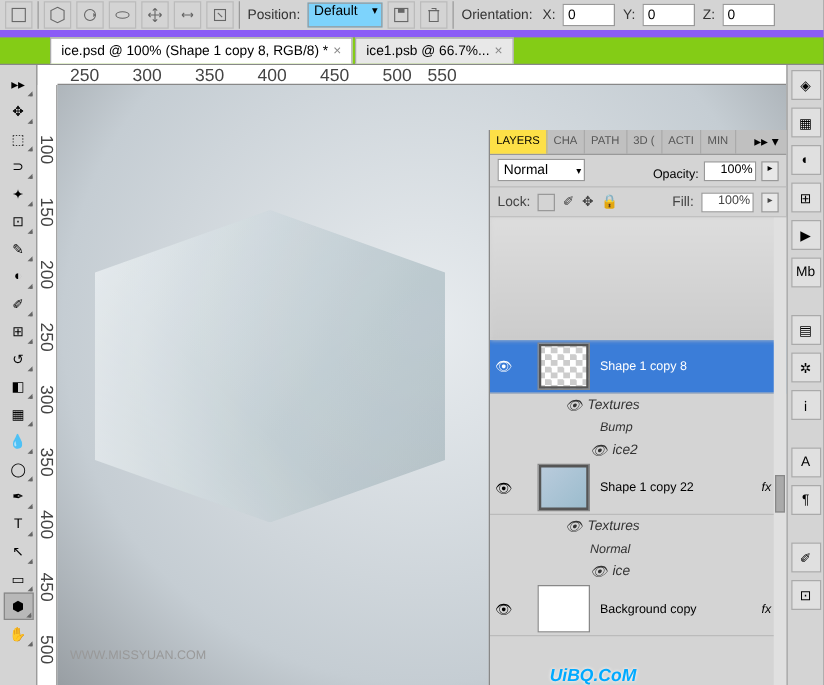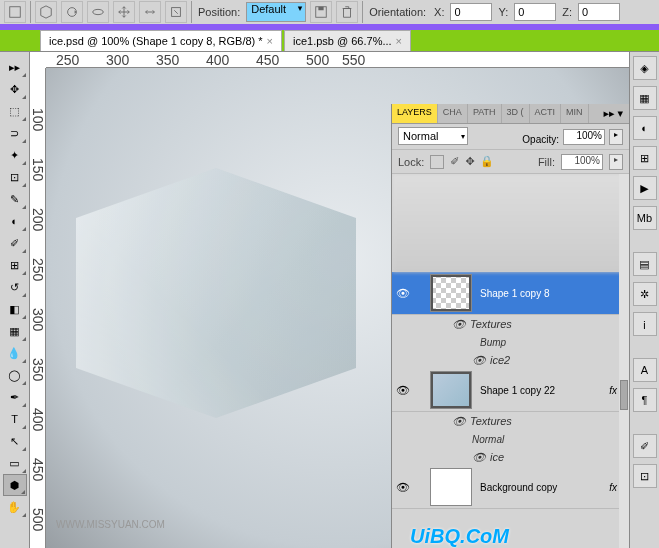--- a/index.html
+++ b/index.html
@@ -22,21 +22,21 @@
 .tool.sel{background:#b8b8b8;border:1px solid #888}
 .tool::after{content:'';position:absolute;bottom:1px;right:1px;border:2px solid transparent;border-bottom-color:#666;border-right-color:#666}
 .canvas-area{flex:1;background:#fff;position:relative;overflow:hidden}
 .ruler-h{position:absolute;top:0;left:16px;right:0;height:16px;background:#fff;border-bottom:1px solid #888;display:flex}
 .ruler-v{position:absolute;top:16px;left:0;width:16px;bottom:0;background:#fff;border-right:1px solid #888}
 .ruler-tick{position:absolute;font-size:14px;color:#444}
 .canvas{position:absolute;top:16px;left:16px;right:0;bottom:0;background:radial-gradient(circle at 50% 40%,#e8ecef 0%,#c5cdd3 70%,#989ea3 100%)}
 .cube{position:absolute;left:30px;top:100px;width:280px;height:250px;background:linear-gradient(135deg,#f0f4f6 0%,#d8e0e4 30%,#c0cdd2 60%,#b0bdc3 100%);clip-path:polygon(50% 0%,100% 20%,100% 80%,50% 100%,0% 80%,0% 20%);opacity:0.85;filter:blur(0.5px)}
 .cube::before{content:'';position:absolute;inset:0;background:linear-gradient(45deg,rgba(255,255,255,0.5) 0%,transparent 40%,rgba(150,170,180,0.3) 100%)}
 .watermark1{position:absolute;bottom:18px;left:10px;color:#999;font-size:10px}
-.watermark2{position:absolute;bottom:0;right:150px;color:#0af;font-size:20px;font-weight:bold;font-style:italic;text-shadow:0 0 3px #fff}
+.watermark2{position:absolute;bottom:0;right:150px;color:#0af;font-size:14px;font-weight:bold;font-style:italic;text-shadow:0 0 3px #fff}
 .right-tools{width:30px;background:#d4d4d4;border-left:1px solid #888;display:flex;flex-direction:column;padding-top:4px;gap:6px}
 .rtool{width:24px;height:24px;margin:0 auto;border:1px solid #aaa;background:#e0e0e0;display:flex;align-items:center;justify-content:center}
 .panel{position:absolute;right:30px;top:52px;width:238px;bottom:0;background:#d4d4d4;border-left:1px solid #888;display:flex;flex-direction:column}
 .panel-tabs{display:flex;background:#c0c0c0;border-bottom:1px solid #999;height:20px}
 .ptab{padding:3px 5px;border-right:1px solid #aaa;font-size:9px;color:#555}
 .ptab.active{background:#fde047;color:#000}
 .ptab-menu{margin-left:auto;padding:3px 6px}
 .panel-opts{padding:4px 6px;display:flex;align-items:flex-end;gap:4px;border-bottom:1px solid #bbb;height:26px}
 .opt-select{height:18px;border:1px solid #999;background:#fff;padding:0 14px 0 4px;position:relative;font-size:10px;display:flex;align-items:center}
 .opt-select::after{content:'▾';position:absolute;right:2px;font-size:8px}

